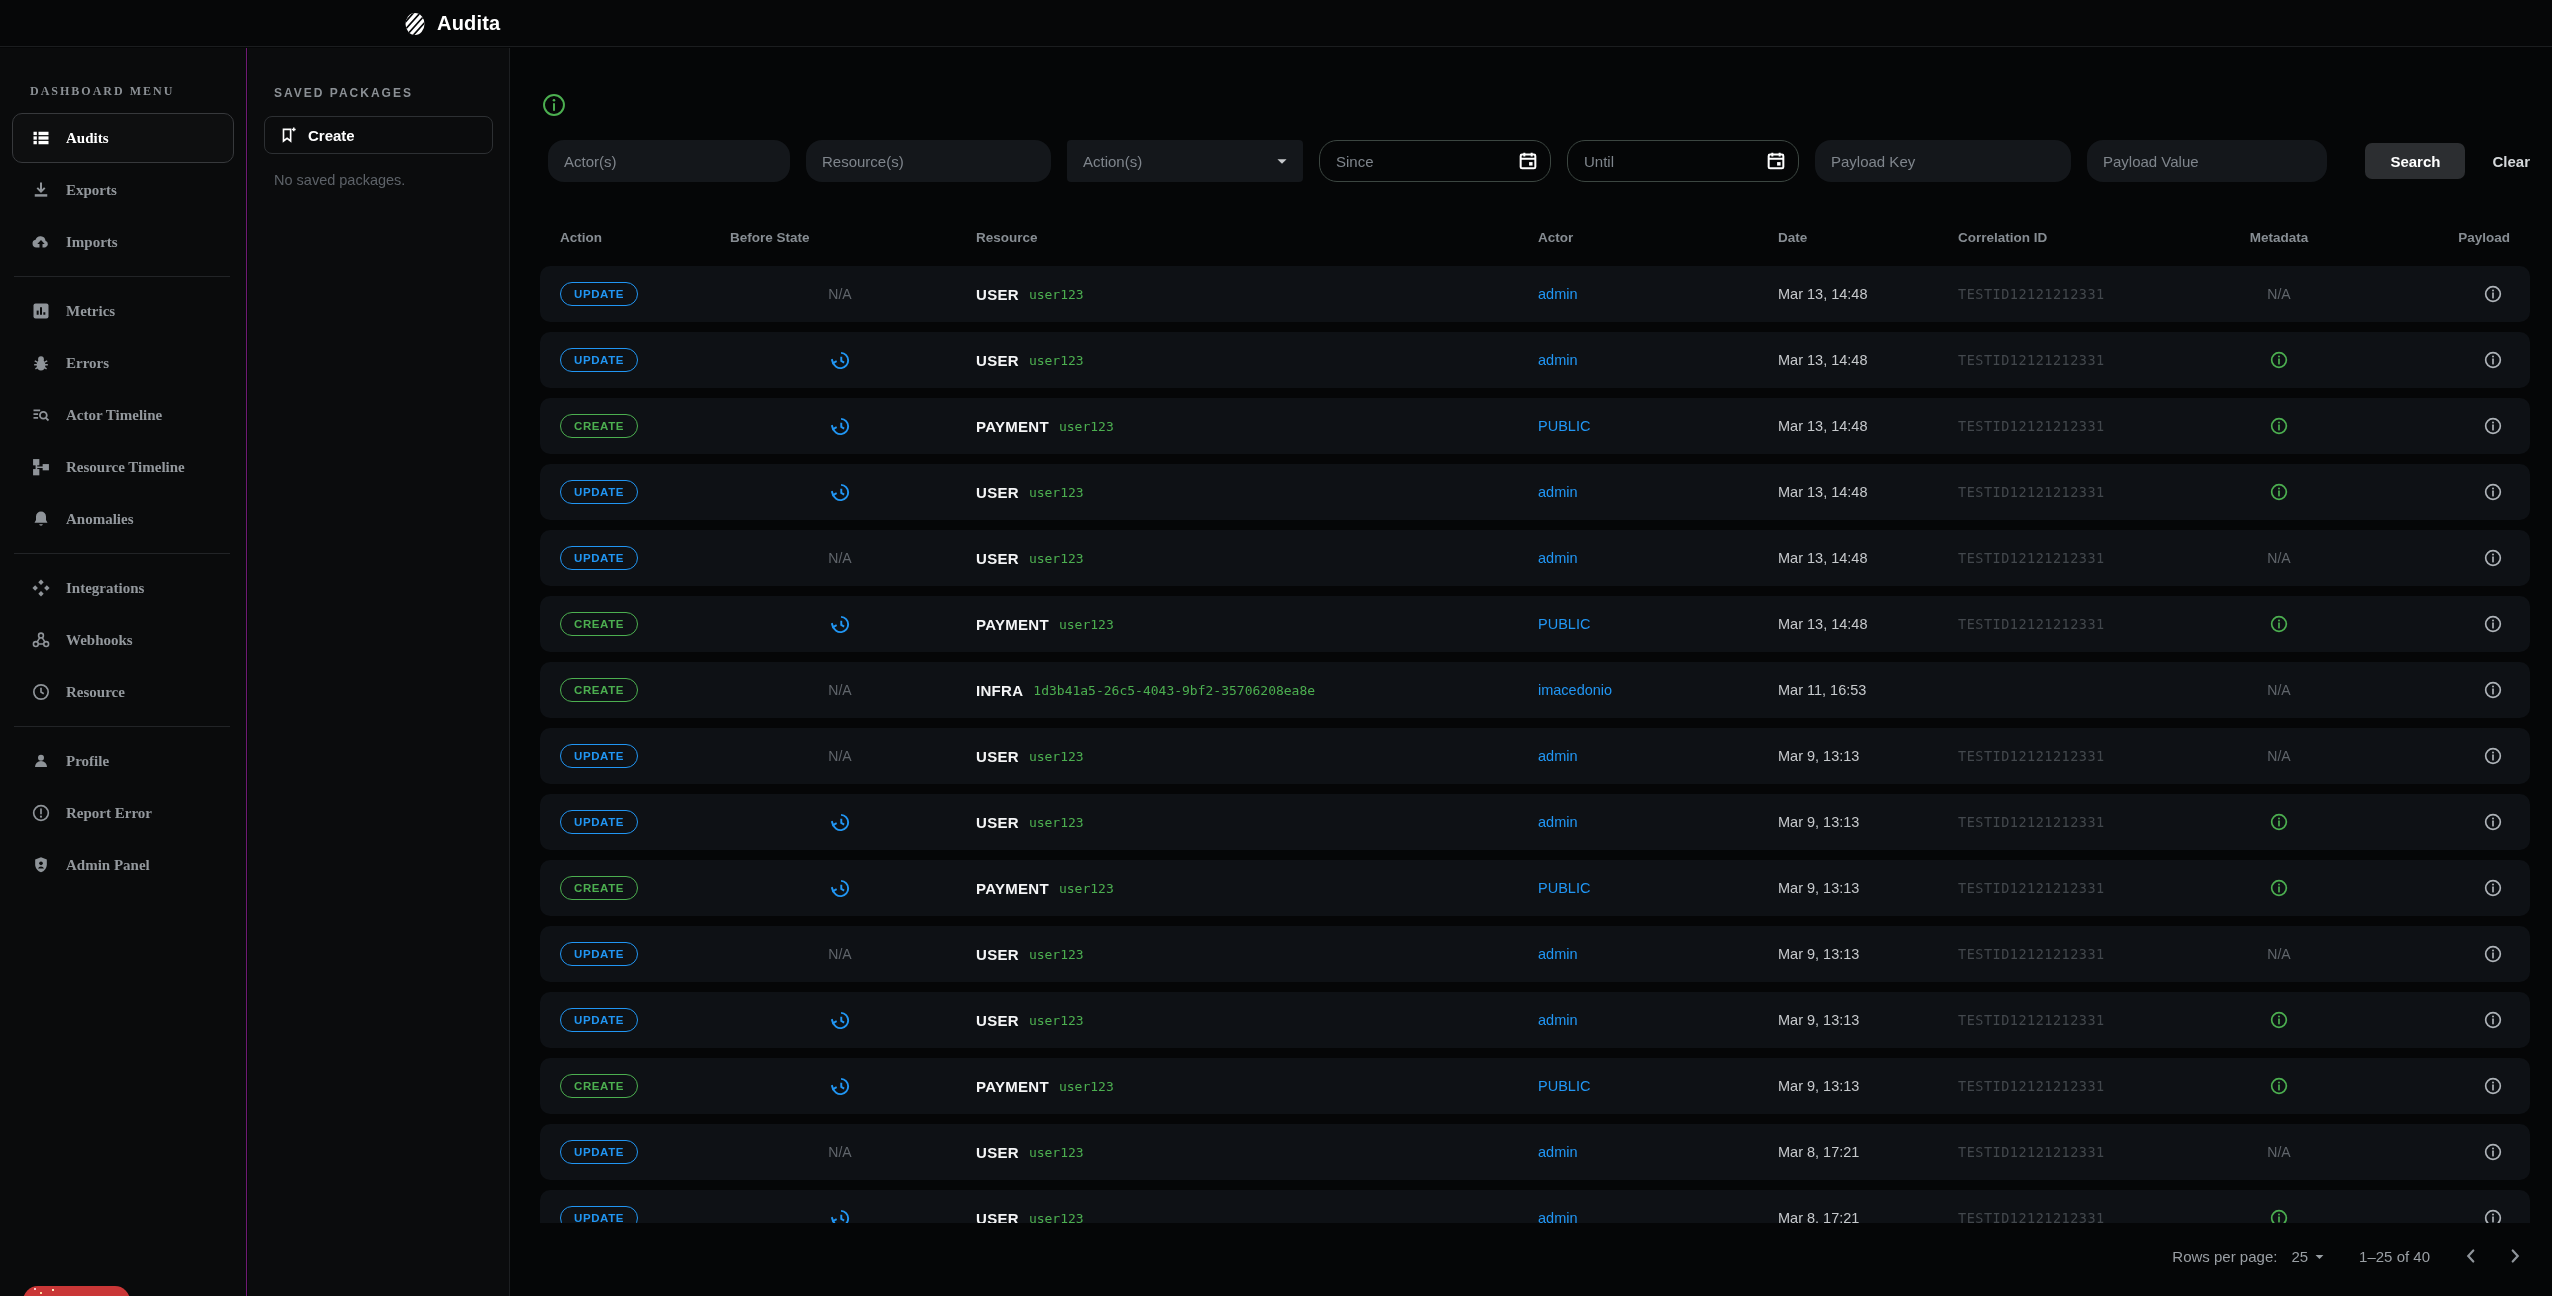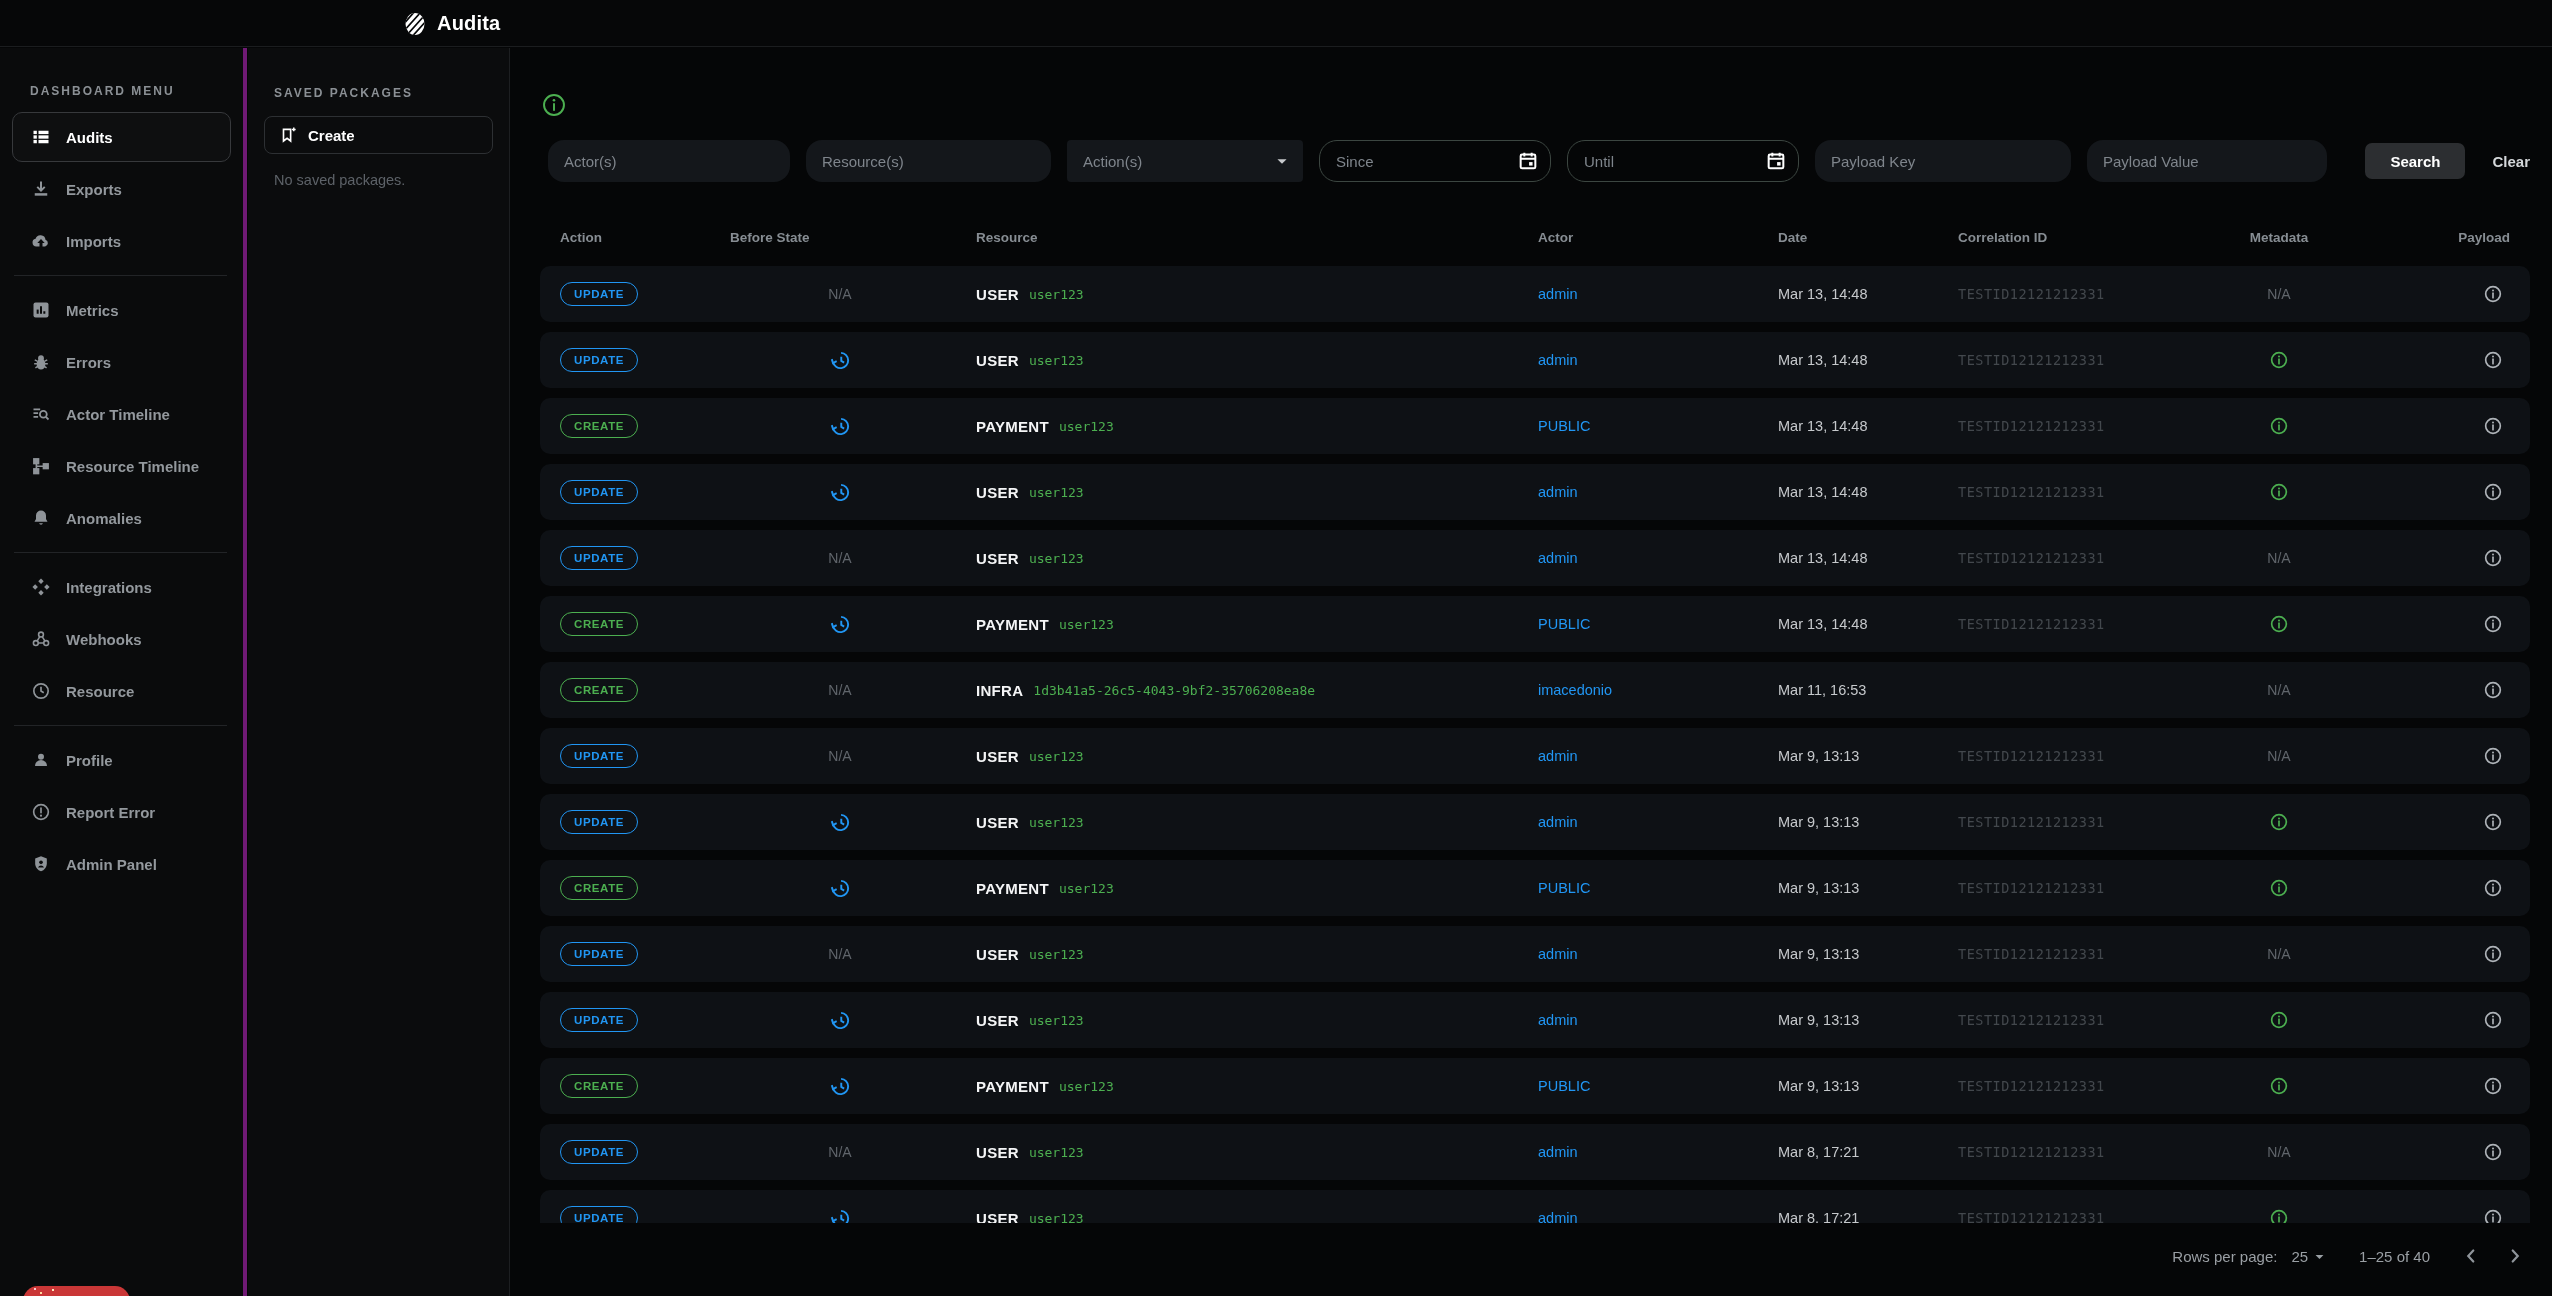--- a/index.html
+++ b/index.html
@@ -9,21 +9,21 @@
 
   
   .topbar { position:absolute; left:0; top:0; width:2552px; height:47px; background:#060708; border-bottom:1px solid #1b1d1f; z-index:5; }
   .brand { position:absolute; left:402px; top:0; height:47px; display:flex; align-items:center; gap:9px;text-align:right; }
   .brand-name { color:#fff; font-size:20px; font-weight:800; letter-spacing:.2px; }
   .topnav { position:absolute; right:396px; top:0; height:47px; display:flex; align-items:center; gap:30px; }
   .nav-link { color:#b9bdc1; font-size:14.5px; cursor:pointer; text-decoration:none; }
   .logout-btn { background:#fff; color:#101113; font-size:14.5px; font-weight:500; border:none; border-radius:4px; padding:8px 17px; cursor:pointer; }
 
   
-  .sidebar { position:absolute; left:0; top:48px; width:247px; height:1248px; background:#0a0b0c; border-right:4px solid #701a75; }
+  .sidebar { position:absolute; left:0; top:48px; width:247px; height:1248px; background:#0a0b0c; border-right:1px solid #701a75;font-family:Liberation Serif, serif; }
   .side-title { margin:36px 0 14px 30px; color:#8b9095; font-size:12px; font-weight:700; letter-spacing:2px; }
   .side-item { height:50px; margin:2px 12px; display:flex; align-items:center; gap:15px; padding-left:18px; border-radius:10px; border:1px solid transparent; color:#93989d; font-size:15px; font-weight:600; cursor:pointer; }
   .side-item .icon { width:20px; height:20px; color:#8f9499; }
   .side-item.active { color:#fff; border-color:#37393c; background:#0e0f10; }
   .side-item.active .icon { color:#fff; }
   .side-divider { height:1px; background:#222427; margin:9px 16px 9px 14px; }
 
   
   .packages { position:absolute; left:248px; top:48px; width:262px; height:1248px; background:#0b0c0d; border-right:1px solid #1d1f21; padding:0 16px; }
   .pkg-title { margin:38px 0 16px 10px; color:#8b9095; font-size:12px; font-weight:700; letter-spacing:2px; }

